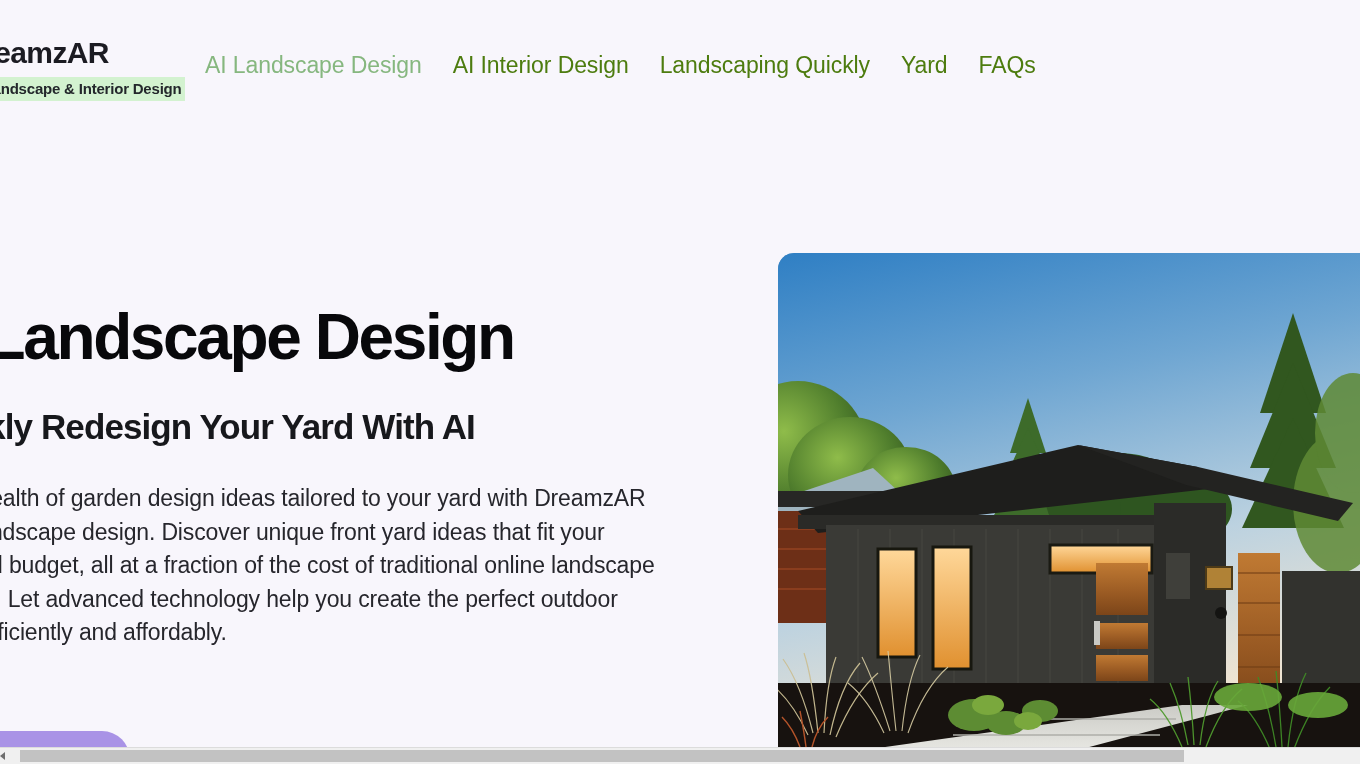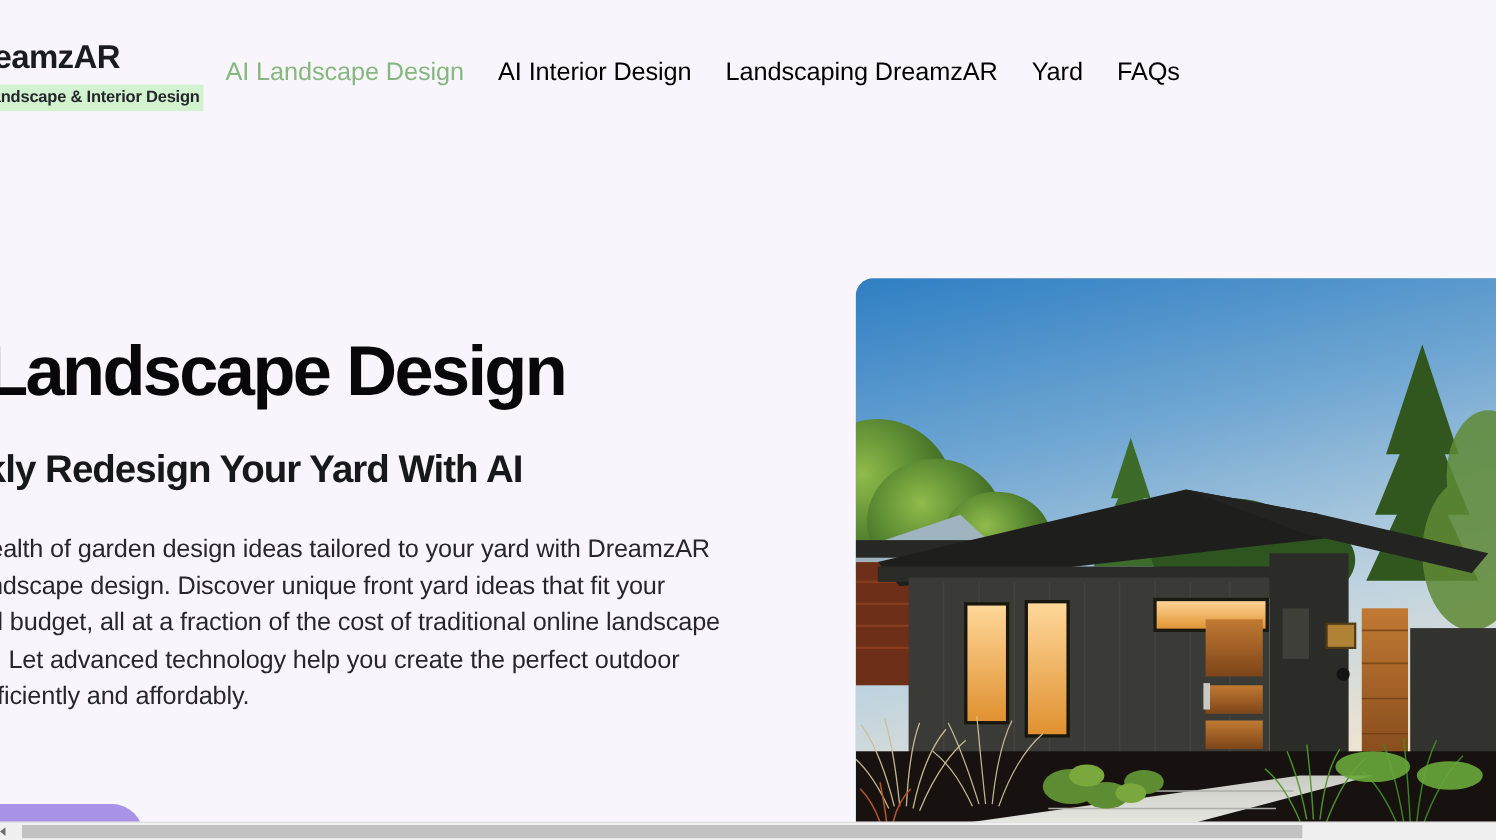--- a/index.html
+++ b/index.html
@@ -64,21 +64,21 @@
     left: 205px;
     top: 50px;
     display: flex;
     align-items: center;
     gap: 31px;
     white-space: nowrap;
   }
   .nav-item {
     font-size: 23px;
     line-height: 30px;
-    color: #000000;
+    color: #4d7c0f;
     text-decoration: none;
     letter-spacing: -0.1px;
     cursor: pointer;
   }
   .nav-item.active { color: #86b77f; }
 
   
   .hero-text {
     position: absolute;
     left: -88px;
@@ -193,21 +193,21 @@
   <div class="header">
 
     <div class="brand">
       <div class="brand-name">DreamzAR</div>
       <div class="brand-tagline">AI Landscape &amp; Interior Design</div>
     </div>
 
     <nav class="nav">
       <a class="nav-item active" href="#">AI Landscape Design</a>
       <a class="nav-item" href="#">AI Interior Design</a>
-      <a class="nav-item" href="#">Landscaping DreamzAR</a>
+      <a class="nav-item" href="#">Landscaping Quickly</a>
       <a class="nav-item" href="#">Yard</a>
       <a class="nav-item" href="#">FAQs</a>
     </nav>
   </div>
 
   <div class="hero-text">
     <h1 class="hero-title">AI Landscape Design</h1>
     <h2 class="hero-subtitle">Quickly Redesign Your Yard With AI</h2>
     <p class="hero-body">Get a wealth of garden design ideas tailored to your yard with DreamzAR AI for landscape design. Discover unique front yard ideas that fit your style and budget, all at a fraction of the cost of traditional online landscape services. Let advanced technology help you create the perfect outdoor space efficiently and affordably.</p>
   </div>

